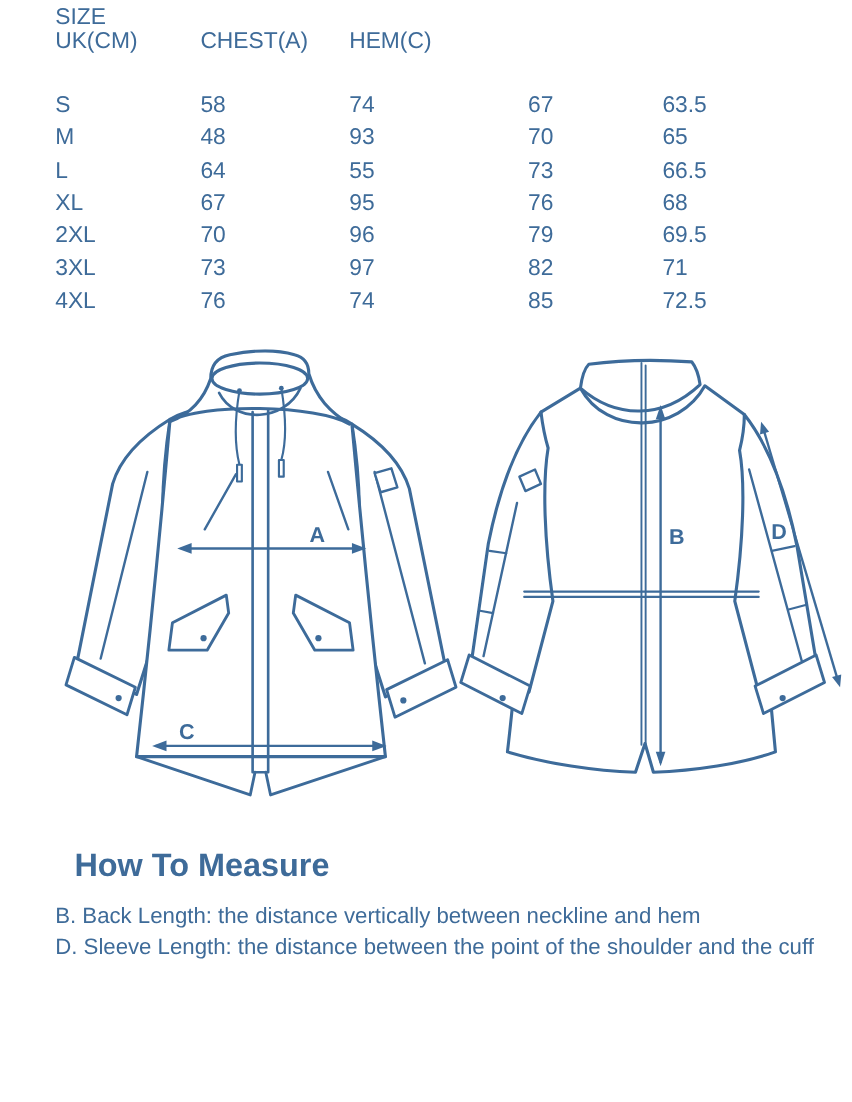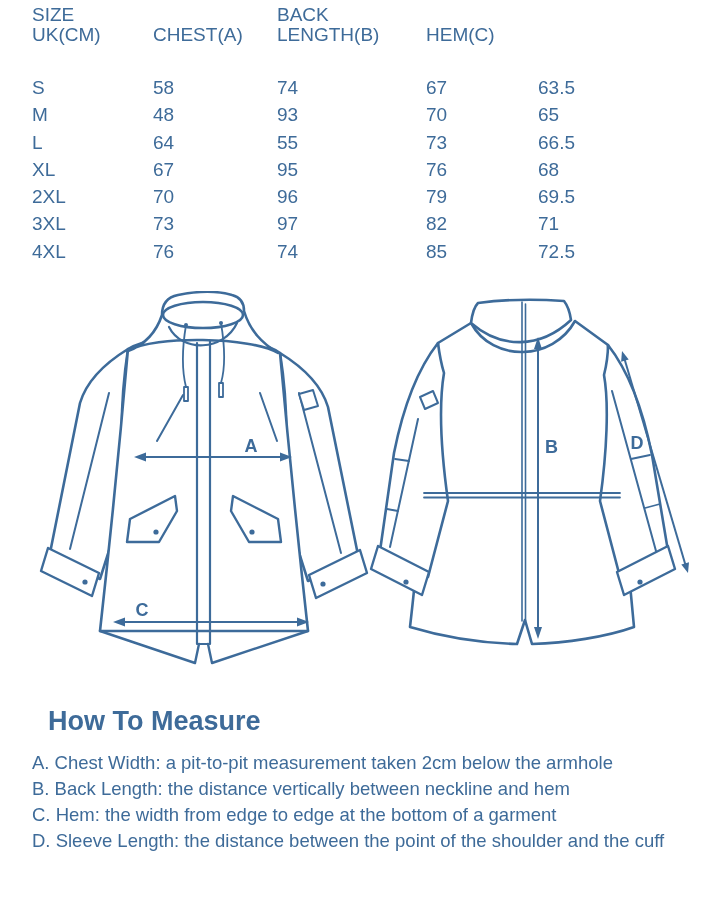--- a/index.html
+++ b/index.html
@@ -2,21 +2,21 @@
 <html><head>
 <meta charset="utf-8">
 <style>
   html,body{margin:0;padding:0;background:#ffffff;}
   body{
     width:710px;height:918px;overflow:hidden;
     font-family:"Liberation Sans",sans-serif;
     color:#3e6b99;
     -webkit-font-smoothing:antialiased;
   }
-  .page{padding:5px 0 0 32px;}
+  .page{padding:5px 0 0 46px;}
 
   
   .size-table{font-size:19px;}
   .thead{display:grid;grid-template-columns:121px 124px 149px 112px auto;align-items:end;margin-bottom:29px;}
   .th{white-space:pre-line;line-height:20px;font-weight:400;}
   .tbody{display:grid;grid-template-columns:121px 124px 149px 112px auto;}
   .tbody .row{display:contents;}
   .td{line-height:27.3px;}
 
   
@@ -35,22 +35,20 @@
 </head>
 <body>
 
 <div class="page">
 
   <div class="size-table">
     <div class="thead">
         <div class="th">SIZE
 UK(CM)</div>
         <div class="th">CHEST(A)</div>
-        <div class="th">BACK
-LENGTH(B)</div>
         <div class="th">HEM(C)</div>
       </div>
     <div class="tbody">
         <div class="row"><div class="td">S</div><div class="td">58</div><div class="td">74</div><div class="td">67</div><div class="td">63.5</div></div>
         <div class="row"><div class="td">M</div><div class="td">48</div><div class="td">93</div><div class="td">70</div><div class="td">65</div></div>
         <div class="row"><div class="td">L</div><div class="td">64</div><div class="td">55</div><div class="td">73</div><div class="td">66.5</div></div>
         <div class="row"><div class="td">XL</div><div class="td">67</div><div class="td">95</div><div class="td">76</div><div class="td">68</div></div>
         <div class="row"><div class="td">2XL</div><div class="td">70</div><div class="td">96</div><div class="td">79</div><div class="td">69.5</div></div>
         <div class="row"><div class="td">3XL</div><div class="td">73</div><div class="td">97</div><div class="td">82</div><div class="td">71</div></div>
         <div class="row"><div class="td">4XL</div><div class="td">76</div><div class="td">74</div><div class="td">85</div><div class="td">72.5</div></div>
@@ -147,19 +145,17 @@
         <path d="M 254 60 L 253.1 70.7 L 260.7 68.5 Z" fill="#3d6b9a" stroke="none"></path>
         <path d="M 320 282 L 313.3 273.5 L 321 271.3 Z" fill="#3d6b9a" stroke="none"></path>
       </g>
       <text class="measure-label" x="177" y="162" text-anchor="start" fill="#3d6b9a">B</text>
       <text class="measure-label" x="269" y="158" text-anchor="middle" fill="#3d6b9a">D</text>
     </svg>
   </div>
 
   <h1 class="htm-title">How To Measure</h1>
   <div class="htm-list">
-    <div class="htm-item">A. Chest Width: a pit-to-pit measurement taken 2cm below the armhole</div>
     <div class="htm-item">B. Back Length: the distance vertically between neckline and hem</div>
-    <div class="htm-item">C. Hem: the width from edge to edge at the bottom of a garment</div>
     <div class="htm-item">D. Sleeve Length: the distance between the point of the shoulder and the cuff</div>
   </div>
 
 </div>
 
 </body></html>

